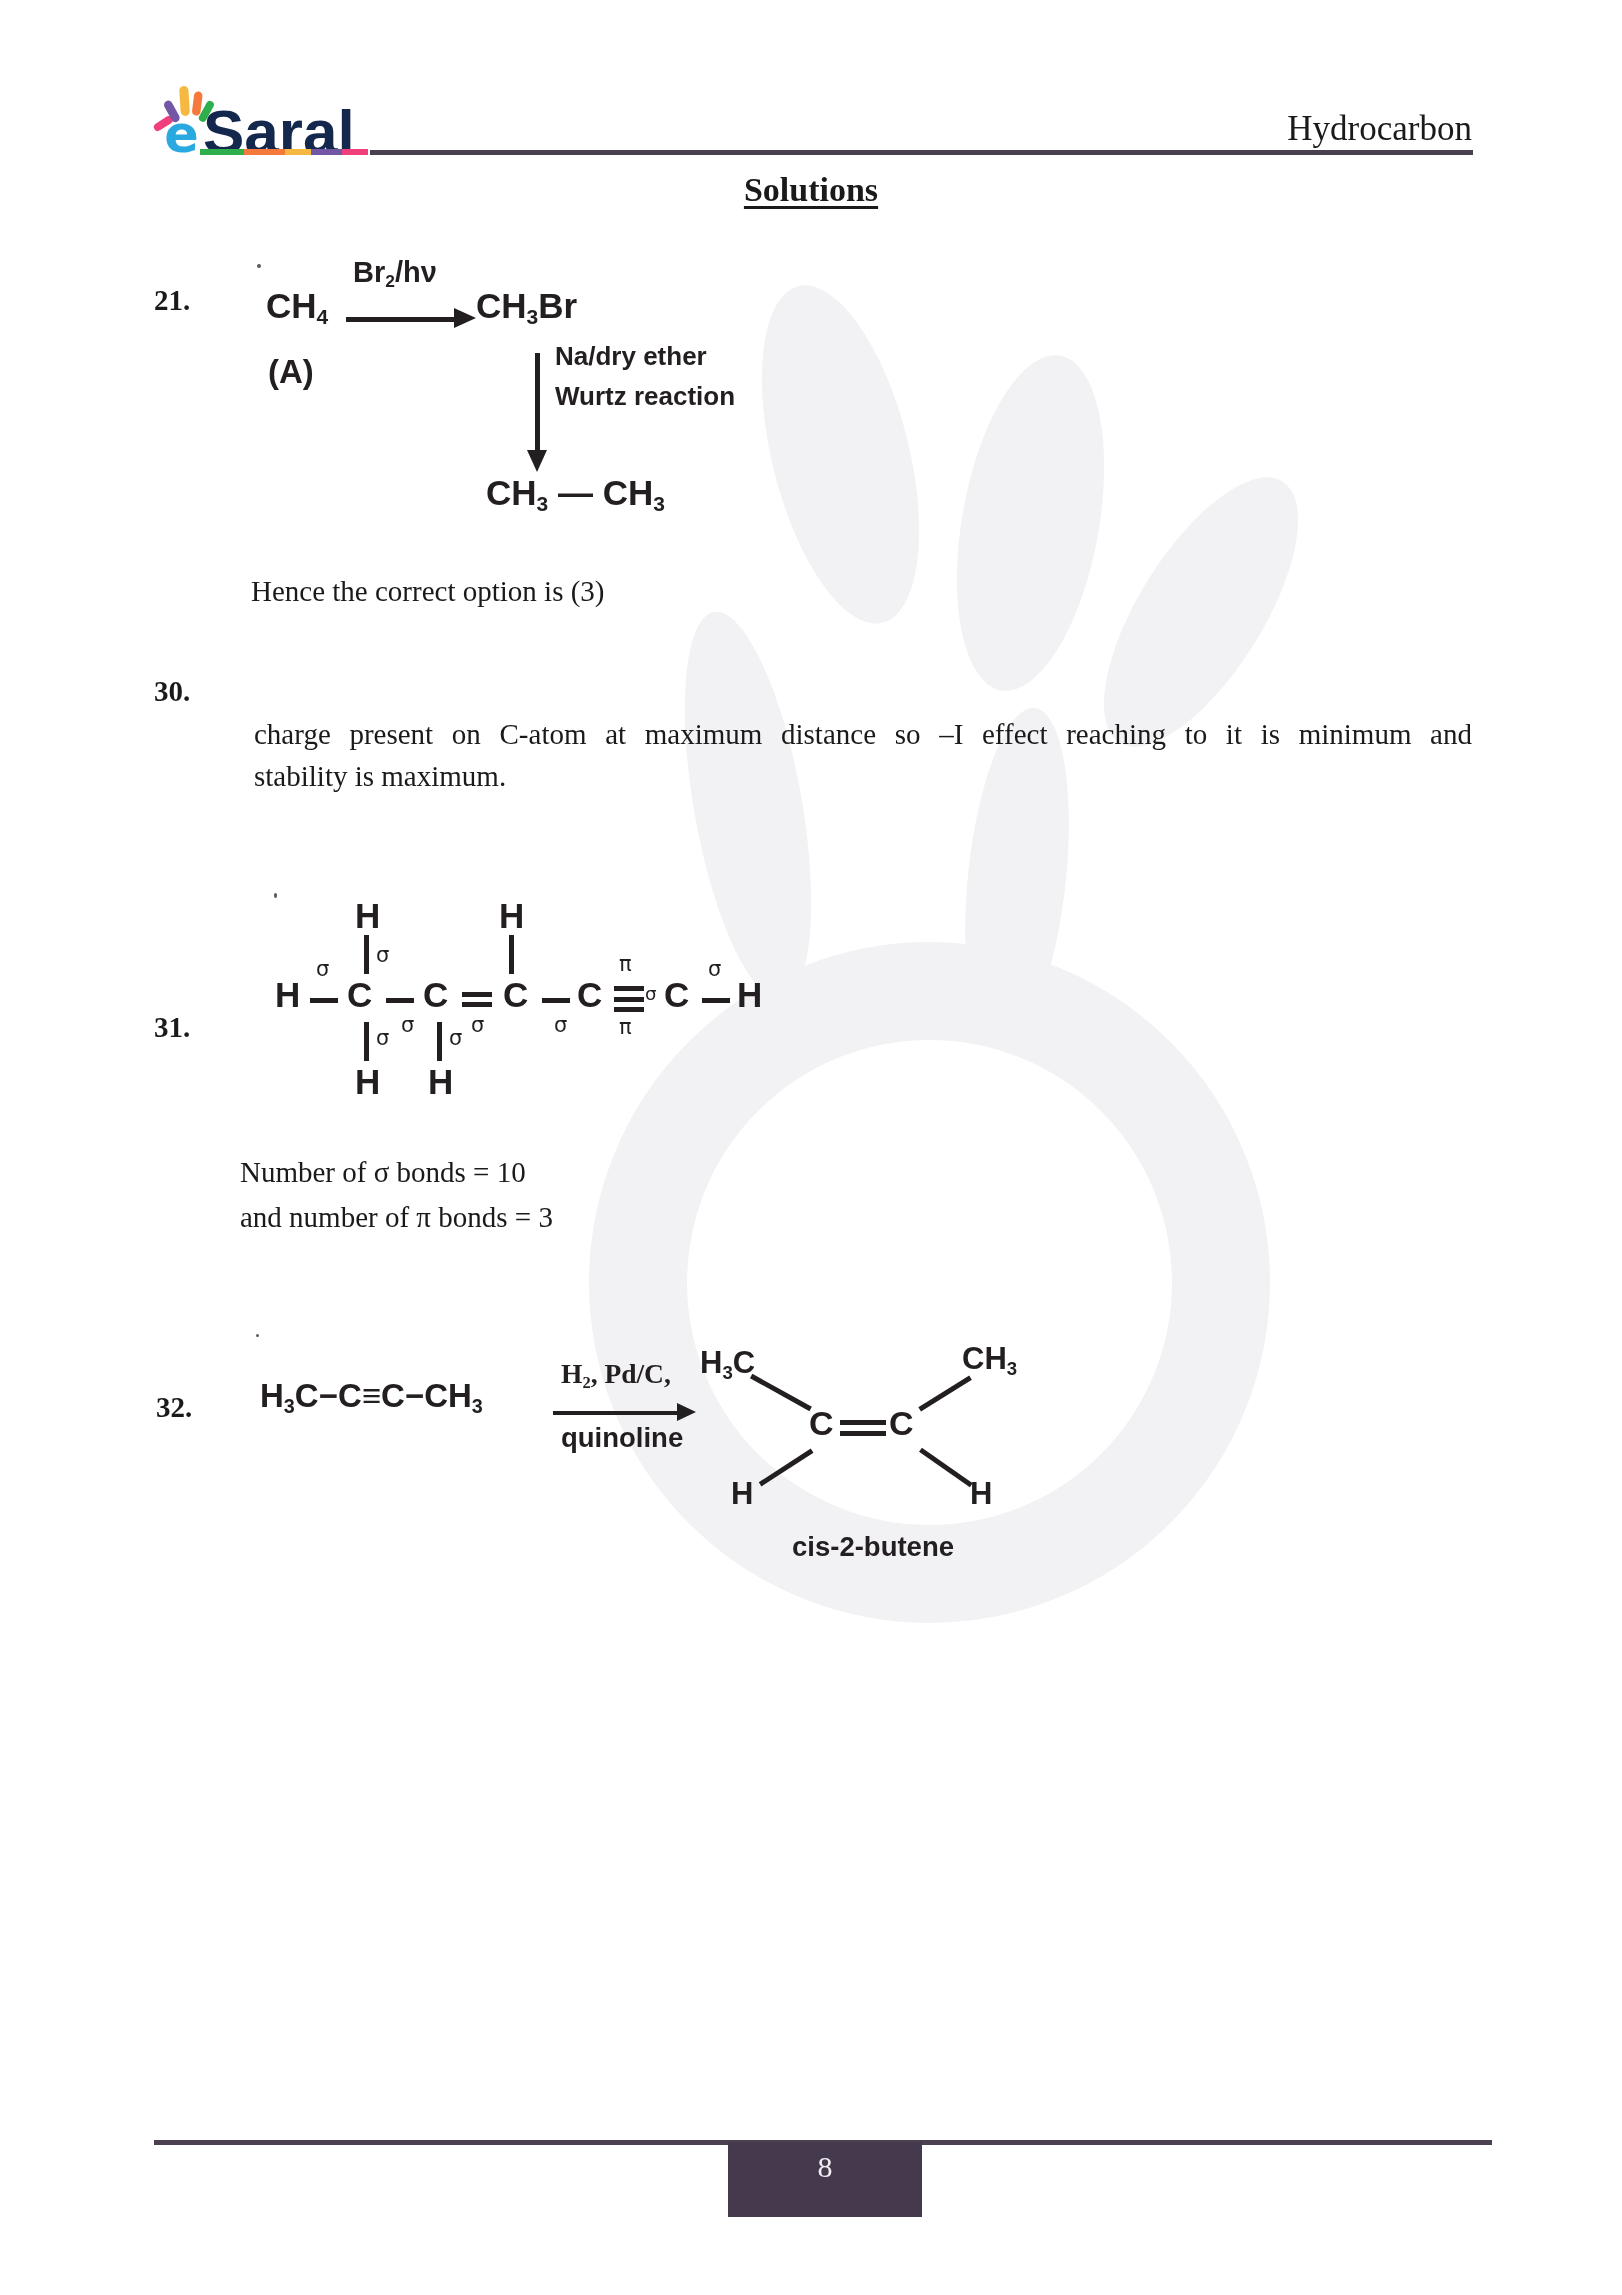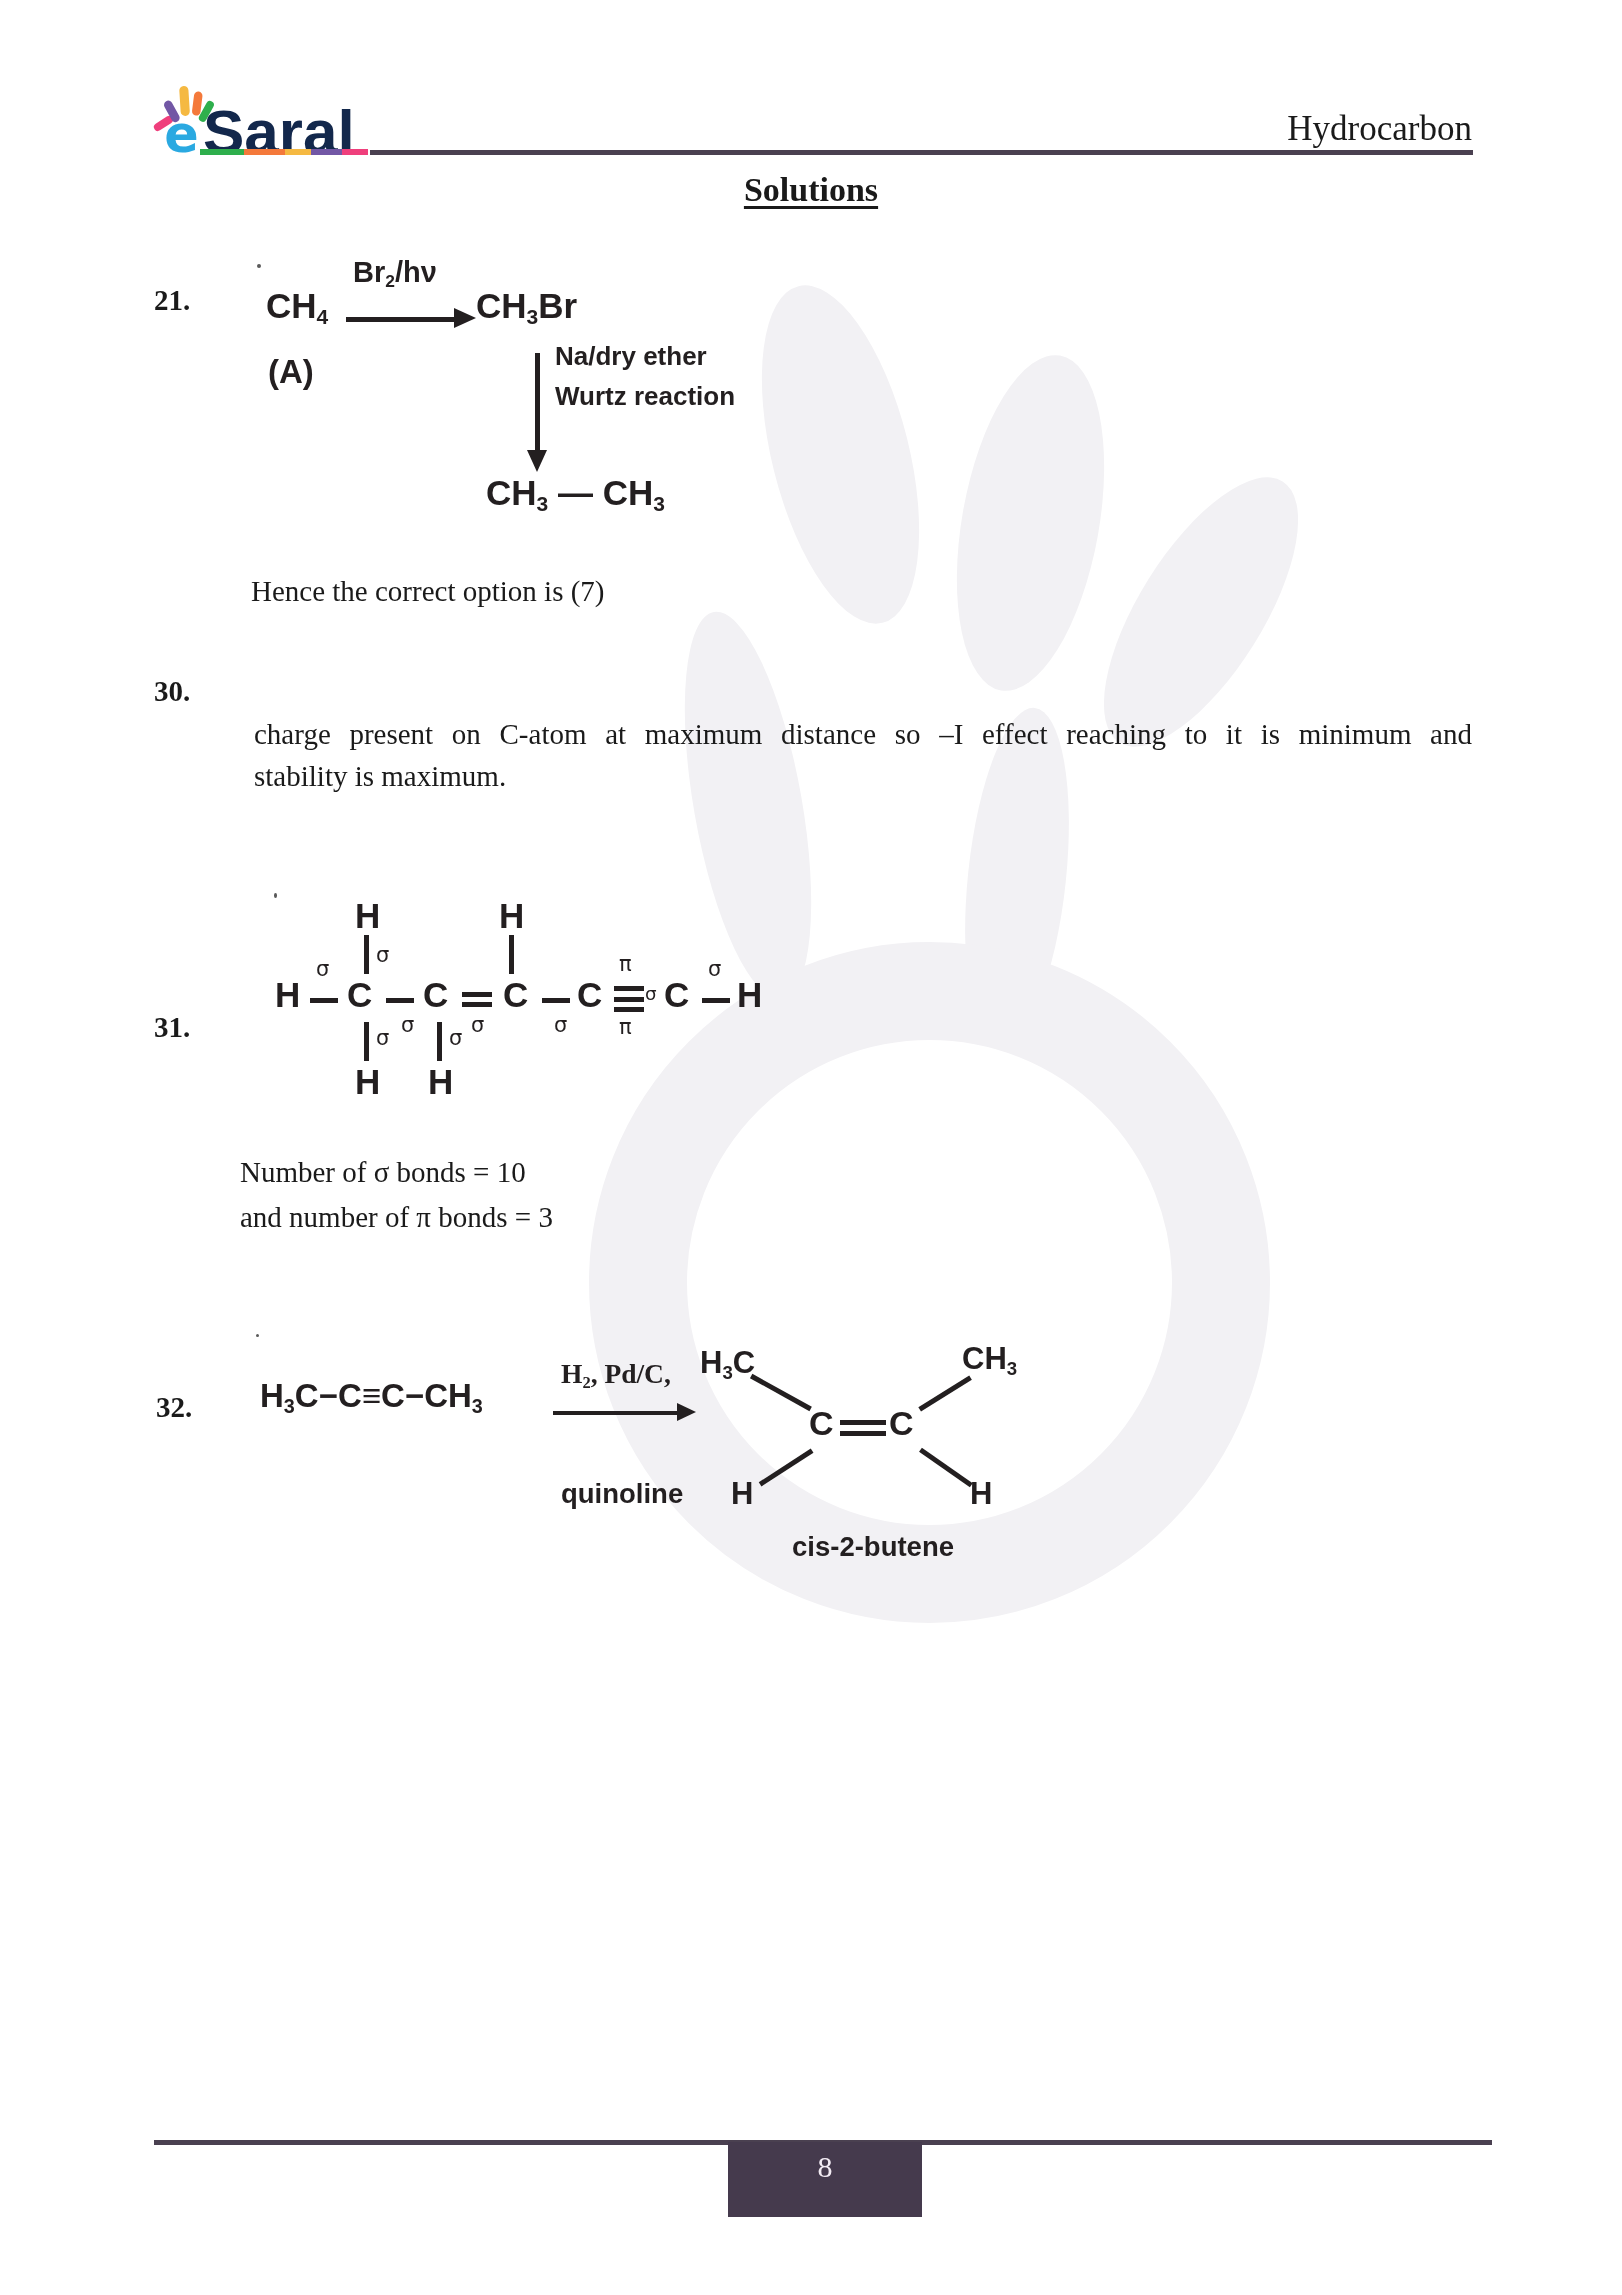--- a/index.html
+++ b/index.html
@@ -90,21 +90,21 @@
 
   <div class="vline" style="left:535px;top:353px;height:99px;"></div>
   <div class="tri-down" style="left:527px;top:450px;"></div>
   <span class="abs chem fs46" style="left:555px;top:343px;line-height:1;">Na/dry ether</span>
   <span class="abs chem fs46" style="left:555px;top:383px;line-height:1;">Wurtz reaction</span>
 
   <span class="abs chem fs54" style="left:486px;top:475px;line-height:1;">
     <span>CH</span><span class="sb">3</span><span> — CH</span><span class="sb">3</span>
   </span>
 
-  <div class="abs serif fs44" style="left:251px;top:575px;">Hence the correct option is (7)</div>
+  <div class="abs serif fs44" style="left:251px;top:575px;">Hence the correct option is (3)</div>
 
   <div class="abs serif qnum" style="left:154px;top:675px;">30.</div>
   <div class="abs serif fs44 just" style="left:254px;top:718px;width:1218px;">charge present on C-atom at maximum distance so –I effect reaching to it is minimum and</div>
   <div class="abs serif fs44" style="left:254px;top:760px;">stability  is  maximum.</div>
 
   <div class="abs serif qnum" style="left:154px;top:1011px;">31.</div>
   <div class="dot" style="left:274px;top:893px;width:3.3px;height:5.2px;"></div>
 
   <div class="abs" style="left:275px;top:887px;width:517px;height:222px;">
 
@@ -155,21 +155,21 @@
 
   <span class="abs chem fs50" style="left:260px;top:1379px;line-height:1;">
     <span>H</span><span class="sb">3</span><span>C−C≡C−CH</span><span class="sb">3</span>
   </span>
 
   <span class="abs chem fs42" style="left:561px;top:1360px;line-height:1;font-family:Liberation Serif, serif;">
     <span>H</span><span class="sb">2</span><span>, Pd/C,</span>
   </span>
   <div class="hline" style="left:553px;top:1411px;width:128px;height:3.9px;"></div>
   <div class="tri-right" style="left:677px;top:1403px;border-left-width:19.6px;border-top-width:9.8px;border-bottom-width:9.8px;"></div>
-  <span class="abs chem fs42" style="left:561px;top:1480px;line-height:1;">quinoline</span>
+  <span class="abs chem fs42" style="left:561px;top:1424px;line-height:1;">quinoline</span>
 
   <div class="abs" style="left:687px;top:1322px;width:419px;height:262px;">
     <span class="a" style="left:13px;top:25px;font-size:31px;">
       <span>H</span><span class="sb">3</span><span>C</span>
     </span>
     <span class="a" style="left:275px;top:21px;font-size:31px;">
       <span>CH</span><span class="sb">3</span>
     </span>
     <div class="bond" style="left:60px;top:68px;width:68px;transform:rotate(29deg);"></div>
     <div class="bond" style="left:228px;top:69px;width:60px;transform:rotate(-32deg);"></div>

